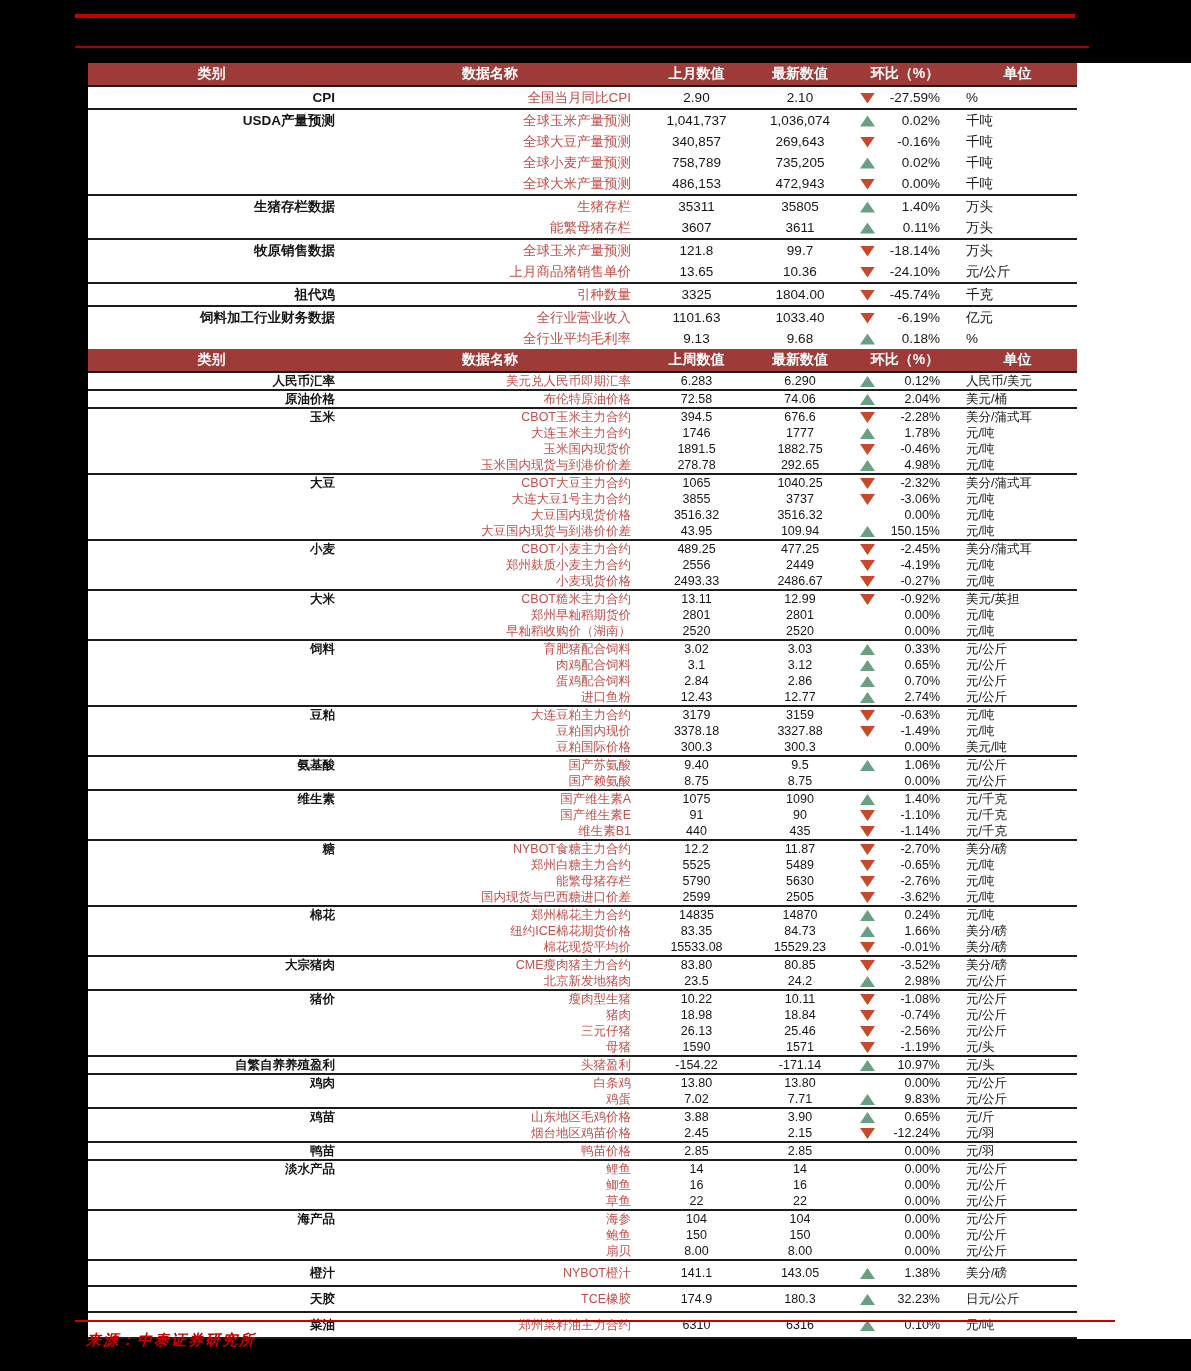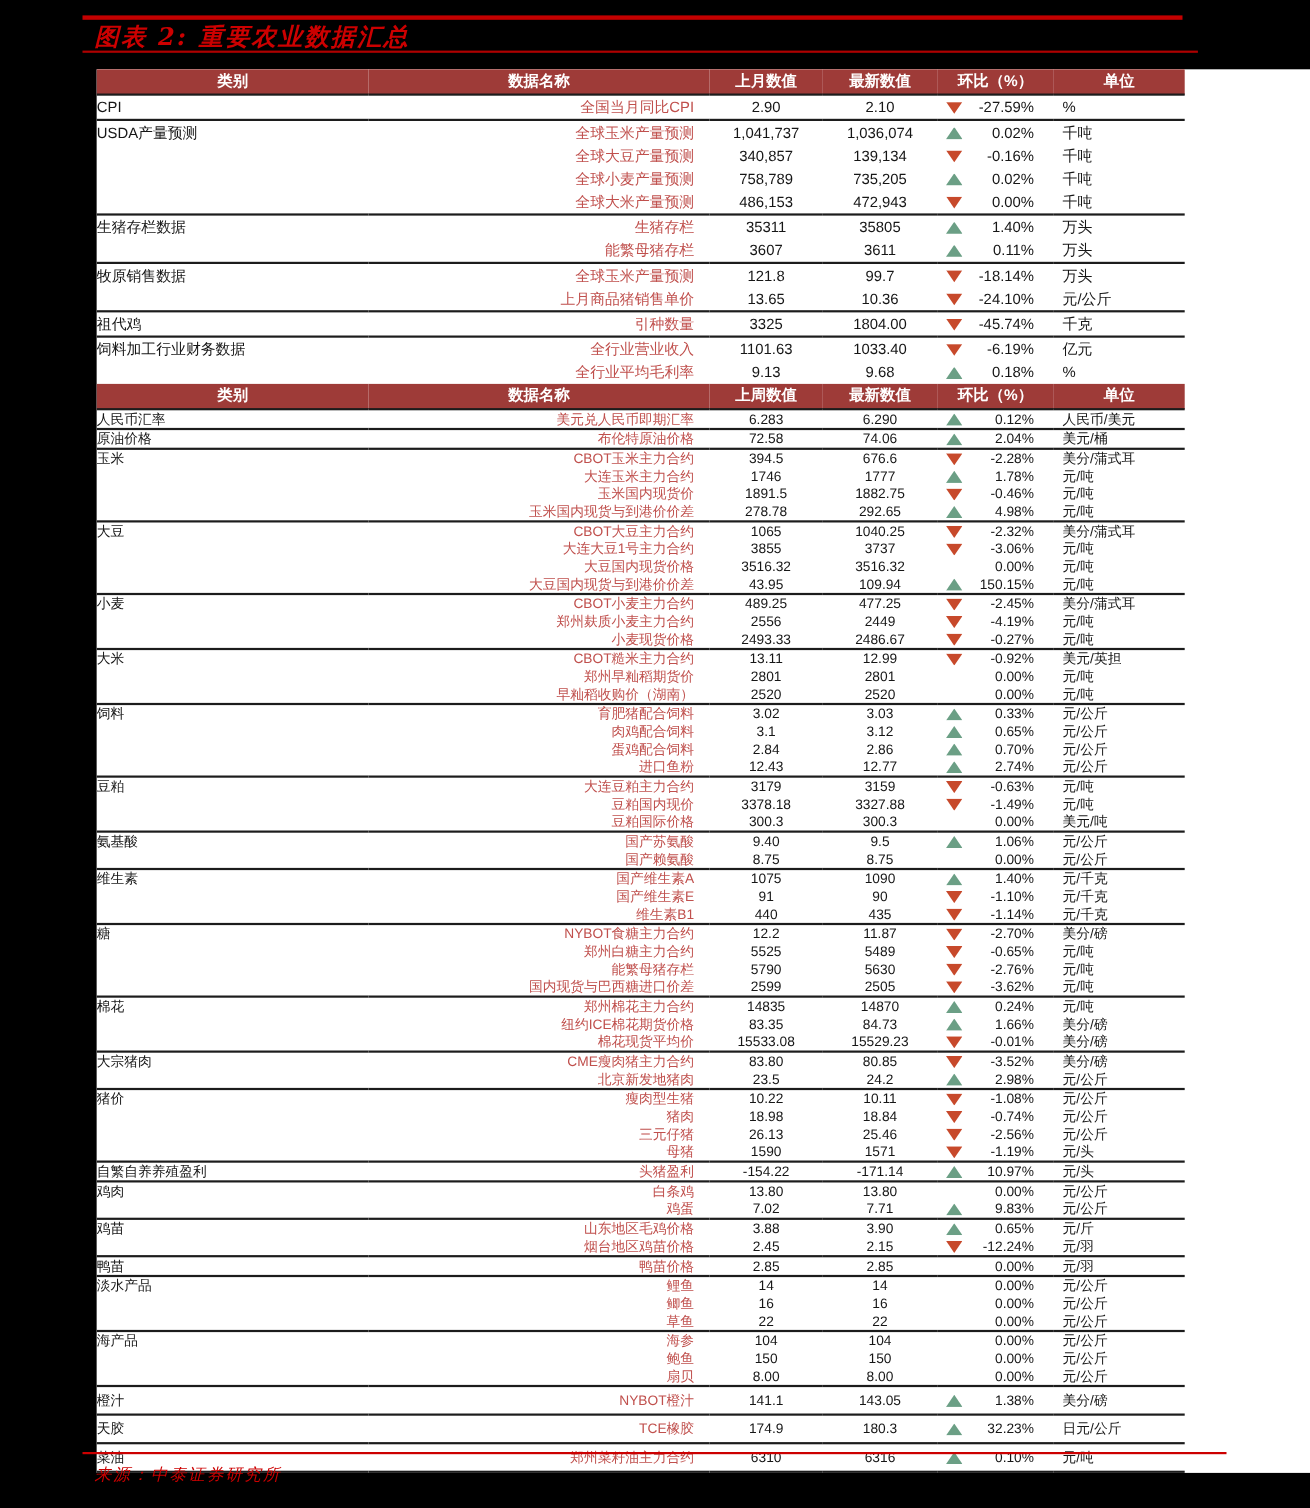--- a/index.html
+++ b/index.html
@@ -16,40 +16,39 @@
   table { border-collapse:collapse; width:989px; table-layout:fixed; background:#fff; }
   th { background:#9e3b38; color:#fff; font-weight:bold; font-size:14px; height:23px; text-align:center;
        font-family:"Liberation Sans","DejaVu Sans",sans-serif; }
   td { color:#161616; vertical-align:middle; white-space:nowrap; overflow:hidden; }
   .sec1 td { height:21px; line-height:21px; font-size:13.5px; }
   .sec2 td { height:16px; line-height:16px; font-size:12.5px; }
   .sec2 tbody tr:nth-last-child(-n+3) td { height:24px; line-height:24px; }
   tr.group-start td { border-top:2px solid #1c1c1c; }
   .sec2 { border-bottom:2px solid #1c1c1c; }
 
-  td.cat  { text-align:left; font-weight:normal; vertical-align:top; }
+  td.cat  { text-align:right; font-weight:bold; vertical-align:top; }
   td.name { text-align:right; padding-right:14px; color:#c0504d; }
   td.num  { text-align:center; }
   td.chg  { position:relative; text-align:right; padding-right:18px; }
   td.unit { text-align:left; padding-left:8px; }
 
   .tri { position:absolute; left:8px; top:50%; margin-top:-5px; width:15px; height:11px; display:inline-block; }
   .tri-up   { background:#6b9f85; clip-path:polygon(50% 0,100% 100%,0 100%); }
   .tri-down { background:#c7492b; clip-path:polygon(0 0,100% 0,50% 100%); }
 
   .rule-src   { position:absolute; left:75px; top:1320px; width:1040px; height:2px; background:#cc0000; }
-  .figure-src { position:absolute; left:86px; top:1331px; color:#cc0000; font-size:15px; font-weight:normal; font-style:italic;
+  .figure-src { position:absolute; left:86px; top:1331px; color:#cc0000; font-size:15px; font-weight:bold; font-style:italic;
                 font-family:"DejaVu Serif","Liberation Serif",serif; letter-spacing:2px; }
 </style>
 </head>
 <body>
 
 <div class="page">
   <div class="rule-top"></div>
-  <div class="figure-title">图表 2: 重要农业数据汇总</div>
   <div class="rule-mid"></div>
 
   <div class="table-wrap" id="table-root">
       <table class="sec sec1">
         <colgroup>
           <col style="width: 247px;">
           <col style="width: 310px;">
           <col style="width: 103px;">
           <col style="width: 104px;">
           <col style="width: 106px;">
@@ -78,21 +77,21 @@
             <td class="cat" rowspan="4">USDA产量预测</td>
             <td class="name">全球玉米产量预测</td>
             <td class="num">1,041,737</td>
             <td class="num">1,036,074</td>
             <td class="chg"><span class="tri tri-up"></span><span>0.02%</span></td>
             <td class="unit">千吨</td>
           </tr>
           <tr>
             <td class="name">全球大豆产量预测</td>
             <td class="num">340,857</td>
-            <td class="num">139,134</td>
+            <td class="num">269,643</td>
             <td class="chg"><span class="tri tri-down"></span><span>-0.16%</span></td>
             <td class="unit">千吨</td>
           </tr>
           <tr>
             <td class="name">全球小麦产量预测</td>
             <td class="num">758,789</td>
             <td class="num">735,205</td>
             <td class="chg"><span class="tri tri-up"></span><span>0.02%</span></td>
             <td class="unit">千吨</td>
           </tr>

